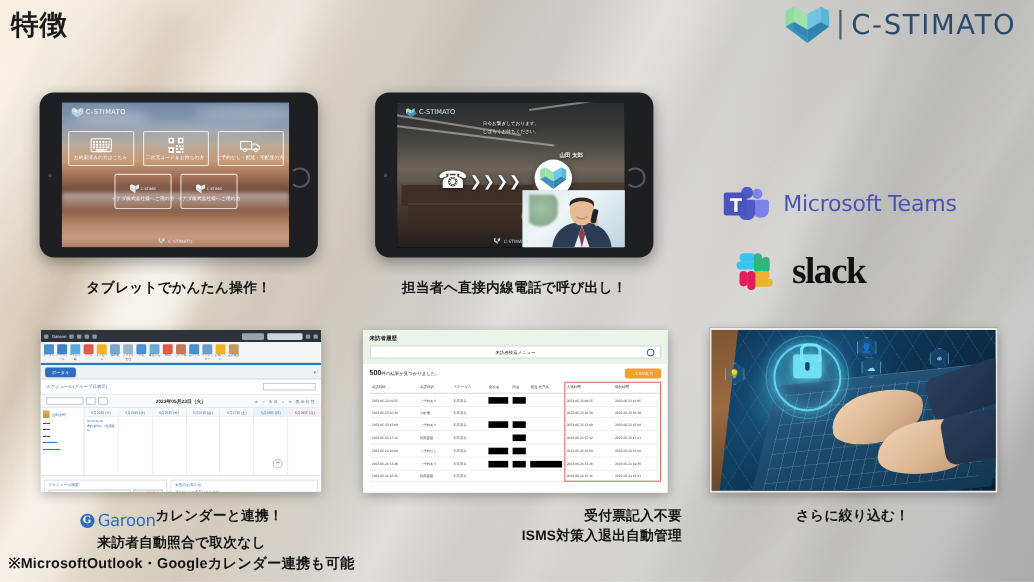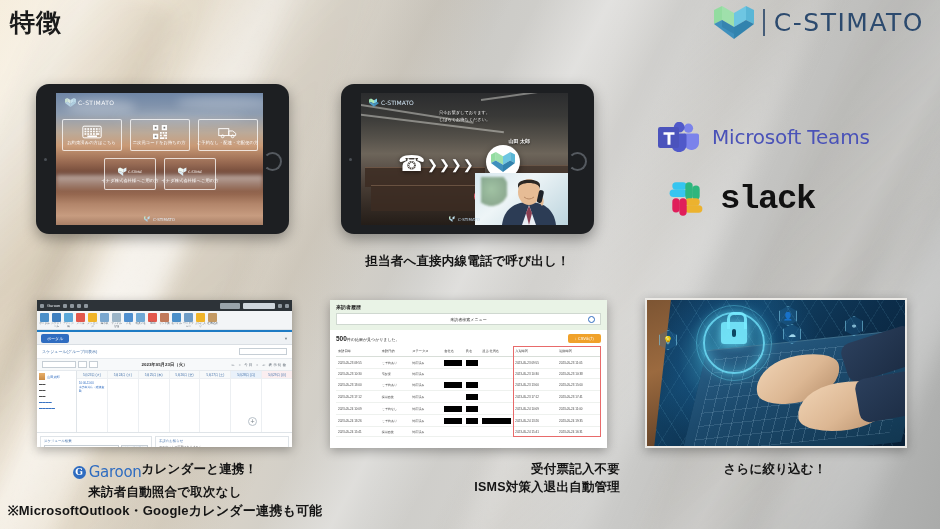--- a/index.html
+++ b/index.html
@@ -245,31 +245,31 @@
     font-size: 9px; font-weight: bold; line-height: 13px; text-align: center;
     font-family: "DejaVu Serif", serif;
   }
   .garoon-word {
     color: #2f6cc0; font-size: 15px; font-weight: normal;
     font-family: "DejaVu Sans", sans-serif; letter-spacing: -.3px;
   }
 
   
   #teams-logo, #slack-logo {
-    position: absolute; display: flex; align-items: center; gap: 11px;
+    position: absolute; display: flex; align-items: center; gap: 11px; margin-top: 48px;
   }
   #teams-logo { left: 657px; top: 122px; }
   #slack-logo { left: 663px; top: 176px; }
   .teams-text {
     font-size: 20px; color: #4a52b8;
     font-family: "DejaVu Sans", sans-serif; letter-spacing: -.2px;
   }
   .slack-text {
     font-size: 34px; color: #111; font-weight: bold;
-    font-family: Liberation Mono, monospace; letter-spacing: -1.4px;
+    font-family: Liberation Serif, serif; letter-spacing: -1.4px;
   }
 
   
   #garoon-shot {
     position: absolute; left: 37px; top: 300px;
     width: 255px; height: 147px;
     background: #fff; overflow: hidden;
     box-shadow: 0 3px 10px rgba(0,0,0,.3);
     font-family: "Liberation Sans", sans-serif;
   }
@@ -1039,20 +1039,21 @@
     <div class="sec-hex" style="left:198px; top:16px;">⚭</div>
     <div class="sec-lock-ring2"></div>
     <div class="sec-lock-ring"></div>
     <div class="sec-lock"></div>
     <div class="sec-sleeve" style="right:-12px; top:34px; width:74px; height:40px; transform:rotate(-18deg);"></div>
     <div class="sec-hand" style="left:108px; top:56px; width:86px; height:46px; transform:rotate(-14deg);"></div>
     <div class="sec-hand" style="left:150px; top:82px; width:96px; height:48px; transform:rotate(-9deg);"></div>
     <div class="sec-sleeve" style="right:-22px; top:74px; width:70px; height:44px; transform:rotate(-10deg);"></div>
   </div>
 
+  <div class="caption" id="cap1">タブレットでかんたん操作！</div>
 
   <div class="caption" id="cap2">担当者へ直接内線電話で呼び出し！</div>
 
 
   <div class="caption" id="cap4">
     <div>
       <span class="garoon-inline">
         <span class="garoon-badge">G</span>
         <span class="garoon-word">Garoon</span>
       </span><span>カレンダーと連携！</span>

